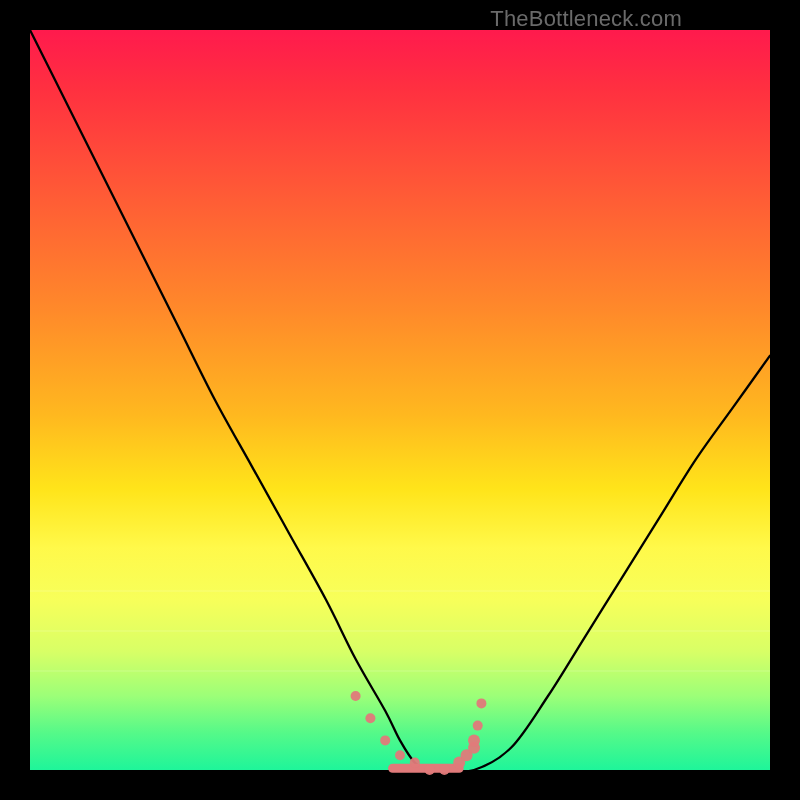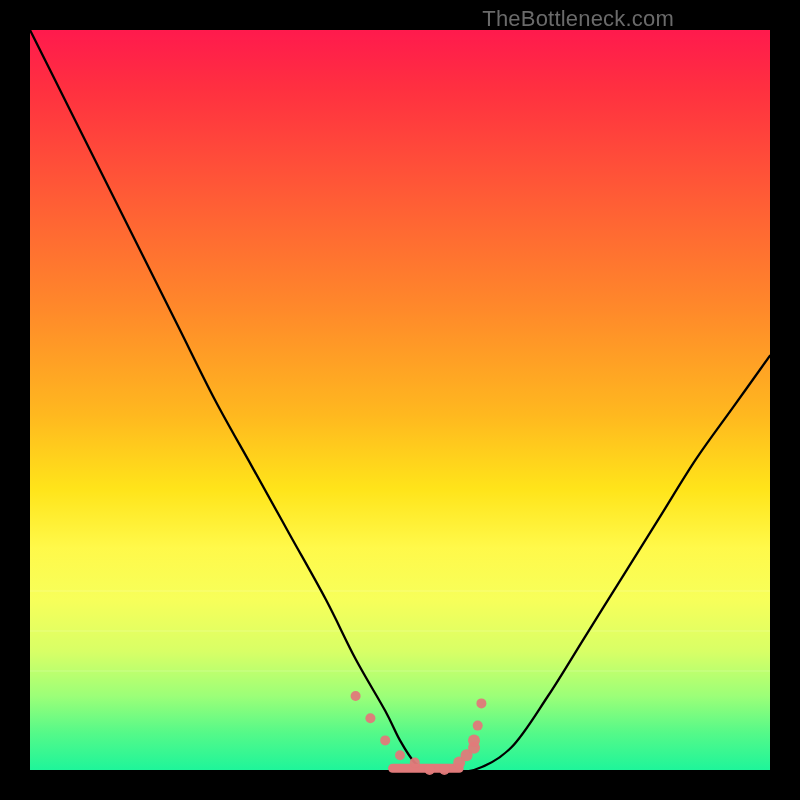--- a/index.html
+++ b/index.html
@@ -10,20 +10,21 @@
     background: #000;
     overflow: hidden;
   }
   .frame {
     position: absolute;
     left: 0;
     top: 0;
     width: 684px;
     height: 800px;
     background: #000;
+    padding-left: 8px;
   }
   
   .plot {
     position: absolute;
     left: 30px;
     top: 30px;
     width: 740px;
     height: 740px;
     
     background: linear-gradient(to bottom,

